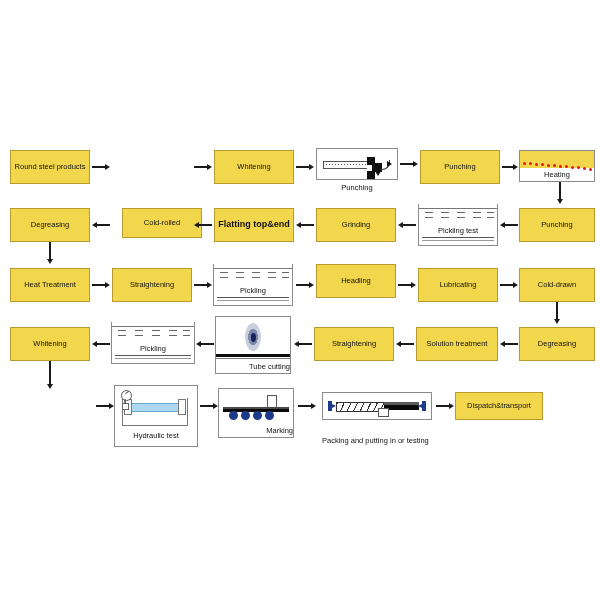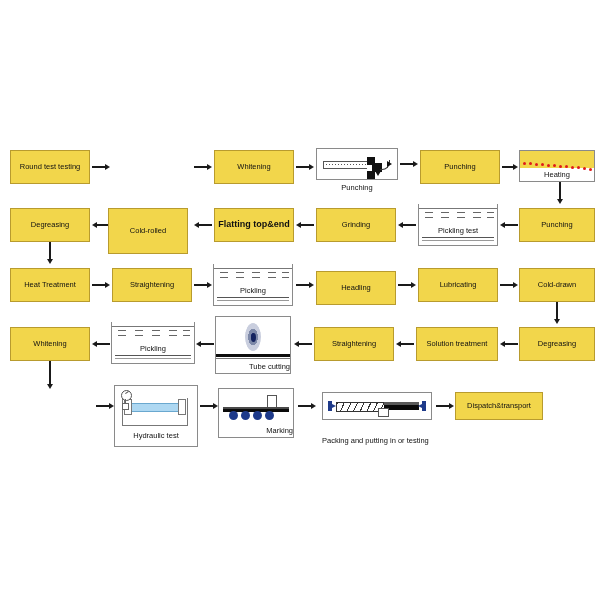--- a/index.html
+++ b/index.html
@@ -205,21 +205,21 @@
     position:absolute;left:55px;top:50%;margin-top:2px;width:9px;height:7px;
     border:1px solid #555;background:#fff;
   }
 </style>
 </head>
 <body>
 
 <div id="canvas">
 
   <div class="node ybox" style="left:10px;top:150px;width:80px;height:34px;">
-    <span>Round test testing</span>
+    <span>Round steel products</span>
   </div>
 
   <div class="arrow right" style="left:92px;top:160px;width:18px;height:14px;">
     <span class="shaft" style="width:13px;"></span>
       <span class="head"></span>
   </div>
 
 
   <div class="arrow right" style="left:194px;top:160px;width:18px;height:14px;">
     <span class="shaft" style="width:13px;"></span>
@@ -284,21 +284,21 @@
 
   <div class="node ybox" style="left:10px;top:208px;width:80px;height:34px;">
     <span>Degreasing</span>
   </div>
 
   <div class="arrow left" style="left:92px;top:218px;width:18px;height:14px;">
     <span class="shaft" style="width:13px;"></span>
       <span class="head"></span>
   </div>
 
-  <div class="node ybox" style="left:108px;top:208px;width:80px;height:46px;">
+  <div class="node ybox" style="left:122px;top:208px;width:80px;height:30px;">
     <span>Cold-rolled</span>
   </div>
 
   <div class="arrow left" style="left:194px;top:218px;width:18px;height:14px;">
     <span class="shaft" style="width:13px;"></span>
       <span class="head"></span>
   </div>
 
   <div class="node ybox big" style="left:214px;top:208px;width:80px;height:34px;">
     <span>Flatting top&amp;end</span>
@@ -382,21 +382,21 @@
     <span class="floor1"></span>
     <span class="floor2"></span>
     <span class="cap" style="bottom:10px;">Pickling</span>
   </div>
 
   <div class="arrow right" style="left:296px;top:278px;width:18px;height:14px;">
     <span class="shaft" style="width:13px;"></span>
       <span class="head"></span>
   </div>
 
-  <div class="node ybox" style="left:316px;top:271px;width:80px;height:34px;">
+  <div class="node ybox" style="left:316px;top:264px;width:80px;height:34px;">
     <span>Headling</span>
   </div>
 
   <div class="arrow right" style="left:398px;top:278px;width:18px;height:14px;">
     <span class="shaft" style="width:13px;"></span>
       <span class="head"></span>
   </div>
 
   <div class="node ybox" style="left:418px;top:268px;width:80px;height:34px;">
     <span>Lubricating</span>

